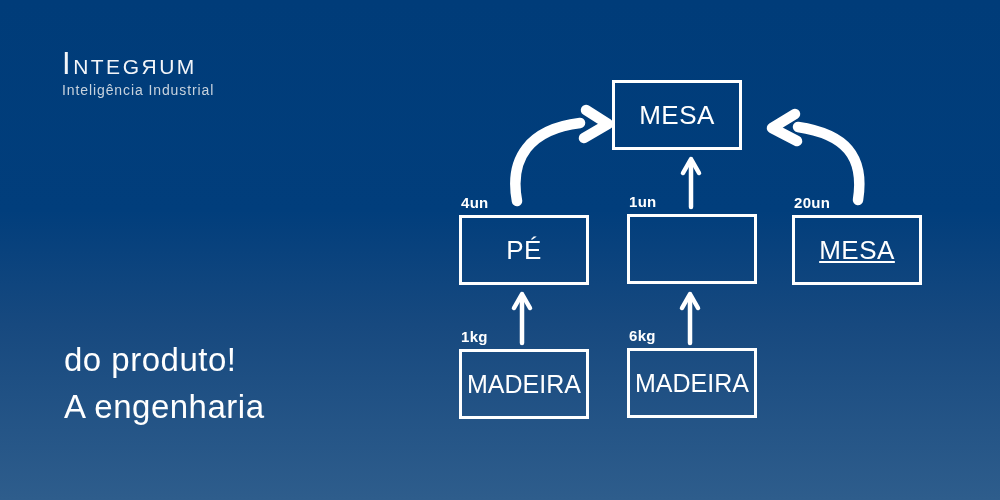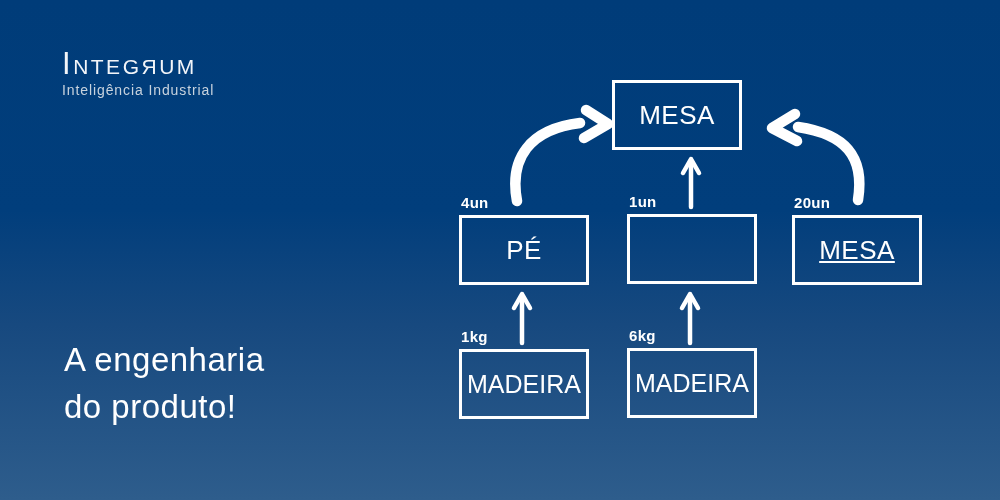--- a/index.html
+++ b/index.html
@@ -96,22 +96,22 @@
 <body>
 
 <div class="canvas">
 
   <div class="logo">
     <span class="logo-wordmark">INTEGЯUM</span>
     <span class="logo-subtitle">Inteligência Industrial</span>
   </div>
 
   <div class="tagline">
+    <div>do produto!</div>
     <div>A engenharia</div>
-    <div>do produto!</div>
   </div>
 
   <svg class="arrows" viewBox="0 0 1000 500">
 
     <path class="arrow-thin" d="M691 207 L691 162"></path>
     <path class="arrow-thin" d="M683 173 L691 159 L699 173"></path>
 
     <path class="arrow-thin" d="M522 343 L522 297"></path>
     <path class="arrow-thin" d="M514 308 L522 294 L530 308"></path>
 

